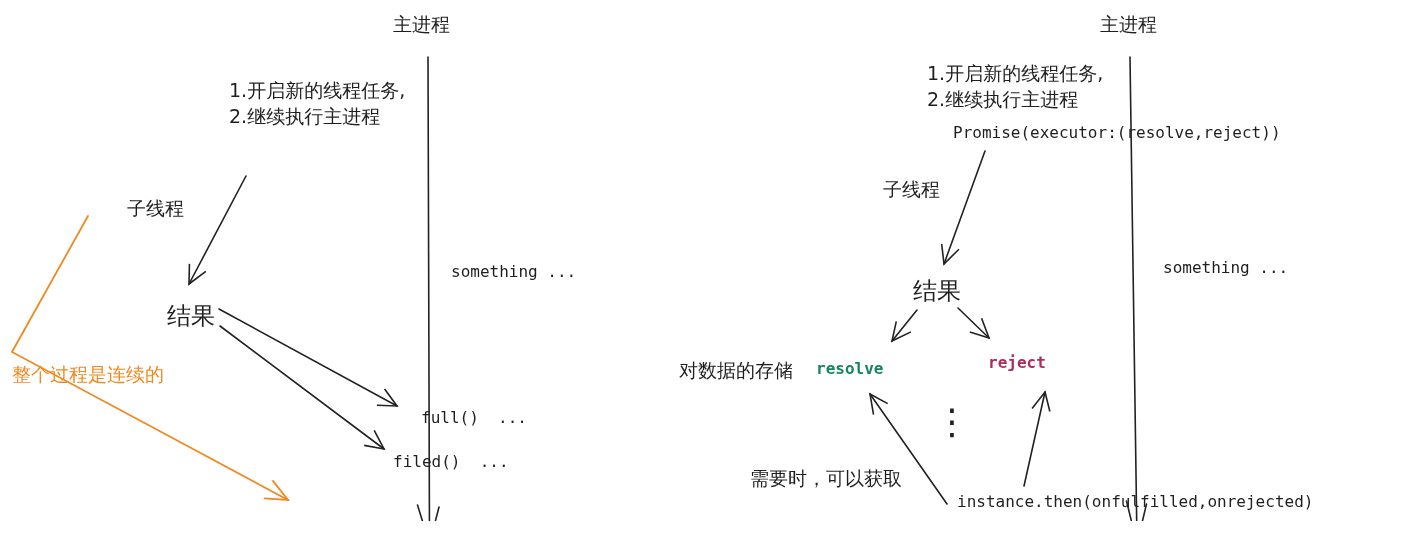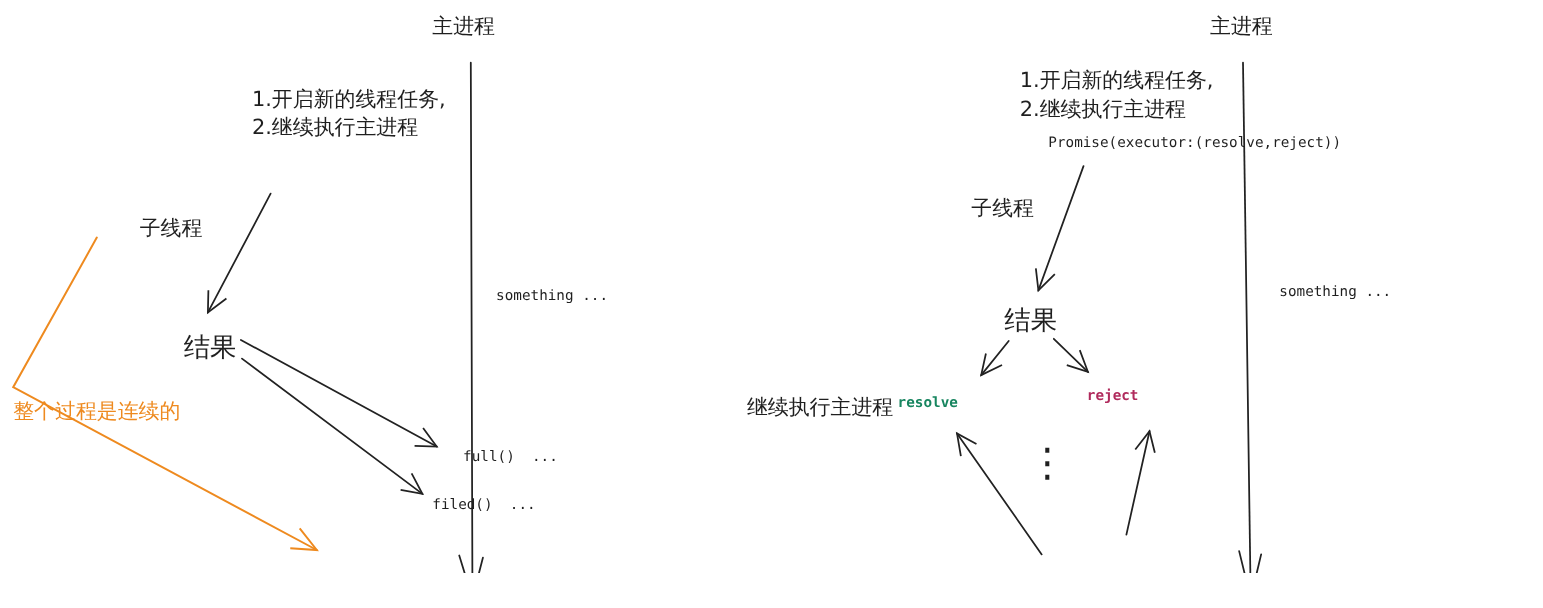--- a/index.html
+++ b/index.html
@@ -18,21 +18,21 @@
   }
   .label {
     position: absolute;
     white-space: pre;
     line-height: 1.25;
     font-size: 19px;
     color: #1f1f1f;
   }
   .mono {
     font-family: "DejaVu Sans Mono", monospace;
-    font-size: 13px;
+    font-size: 16px;
   }
   .big { font-size: 24px; }
   .orange-text { color: #ee8a1f; }
   .green-text { color: #17855f; font-weight: bold; }
   .red-text { color: #b02a5c; font-weight: bold; }
   .dots {
     font-size: 36px;
     line-height: 1.1;
     color: #1f1f1f;
   }
@@ -83,18 +83,20 @@
   <div class="label mono" style="left:393px; top:452px;">filed()  ...</div>
   <div class="label orange-text" style="left:12px; top:363px;">整个过程是连续的</div>
 
   <div class="label" style="left:1100px; top:13px;">主进程</div>
   <div class="label" style="left:927px; top:62px;">1.开启新的线程任务,</div>
   <div class="label" style="left:927px; top:88px;">2.继续执行主进程</div>
   <div class="label mono" style="left:953px; top:123px;">Promise(executor:(resolve,reject))</div>
   <div class="label" style="left:883px; top:178px;">子线程</div>
   <div class="label big" style="left:913px; top:276px;">结果</div>
   <div class="label mono" style="left:1163px; top:258px;">something ...</div>
-  <div class="label" style="left:679px; top:359px;">继续执行主进程</div>
+  <div class="label" style="left:679px; top:359px;">对数据的存储</div>
   <div class="label mono green-text" style="left:816px; top:359px;">resolve</div>
   <div class="label mono red-text" style="left:988px; top:353px;text-align:center;">reject</div>
   <div class="label dots" style="left:934px; top:402px;">⋮</div>
+  <div class="label" style="left:750px; top:467px;">需要时，可以获取</div>
+  <div class="label mono" style="left:957px; top:492px;">instance.then(onfulfilled,onrejected)</div>
 
 </div>
 
 </body></html>

